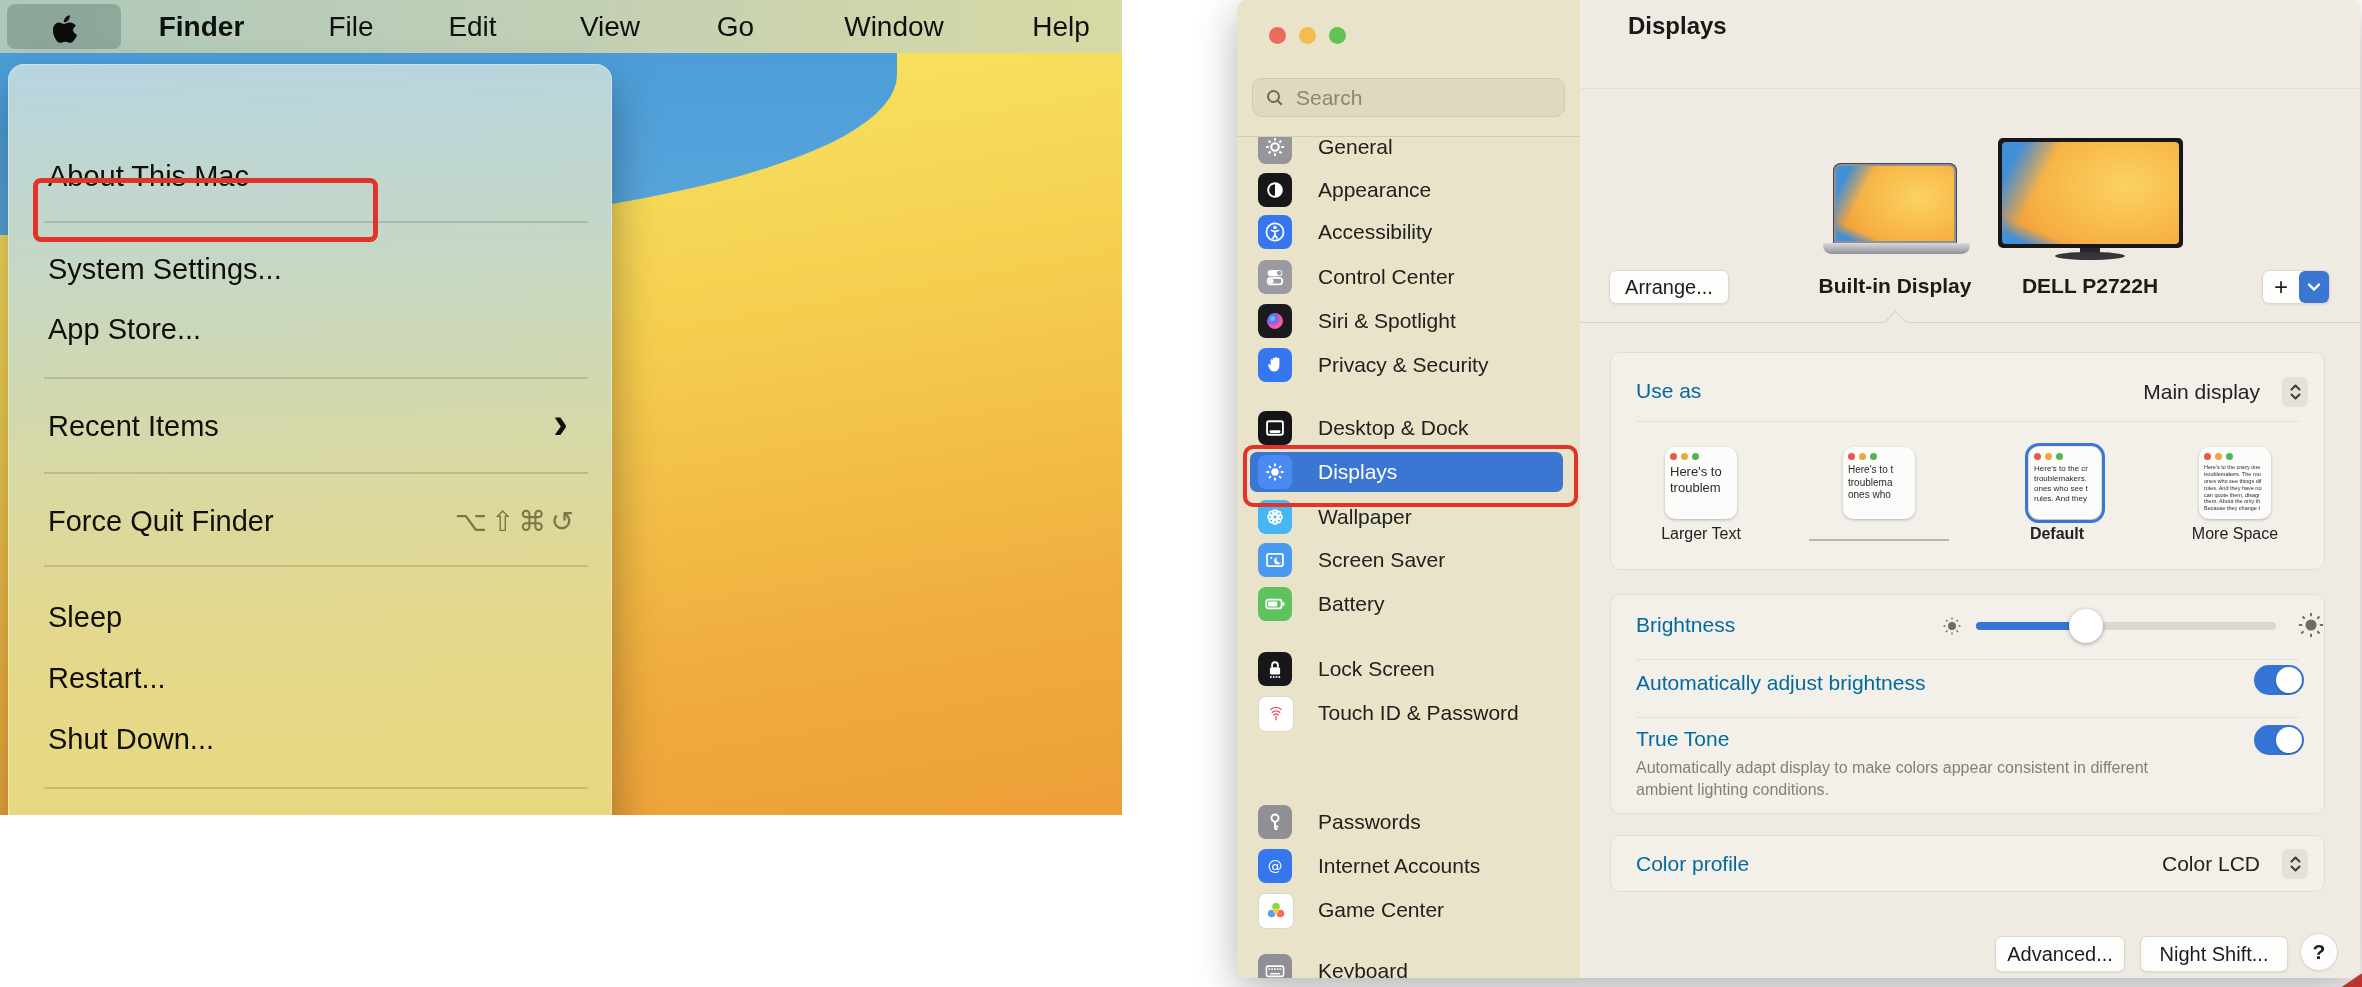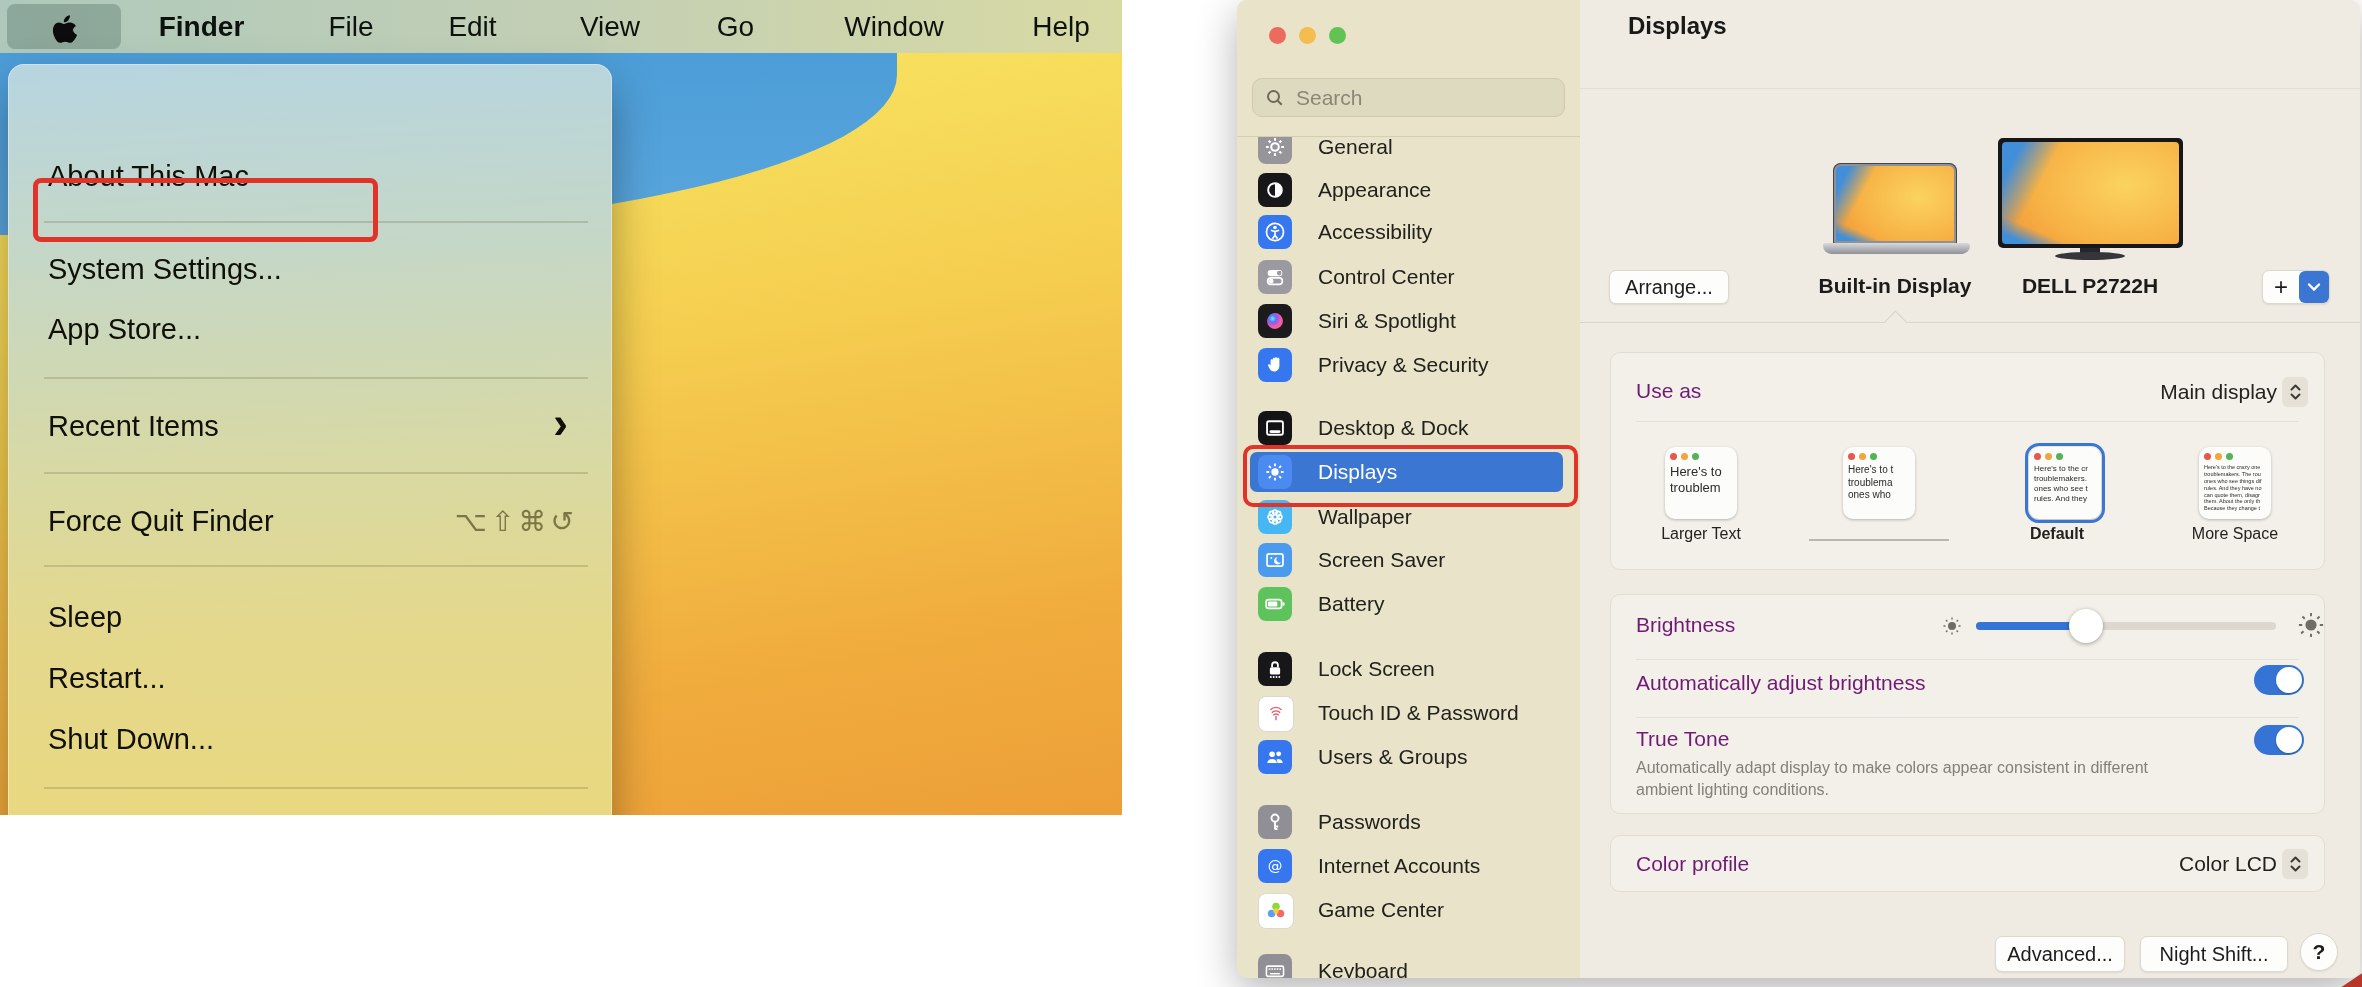--- a/index.html
+++ b/index.html
@@ -80,22 +80,22 @@
   .caret{left:307px;top:314px;width:16px;height:16px;background:#efebe3;transform:rotate(45deg);
          border-left:1px solid #d8d4ca;border-top:1px solid #d8d4ca;z-index:2;}
   .btn{background:#fdfdfb;border:1px solid #dcd8ce;border-radius:7px;box-shadow:0 1px 2px rgba(0,0,0,0.08);
        display:flex;align-items:center;justify-content:center;font-size:20px;color:#1c1c1e;box-sizing:border-box;}
   .addgrp{left:682px;top:270px;width:68px;height:34px;border-radius:7px;background:#fdfdfb;
           border:1px solid #dcd8ce;box-shadow:0 1px 2px rgba(0,0,0,0.08);display:flex;box-sizing:border-box;}
   .addplus{width:36px;display:flex;align-items:center;justify-content:center;font-size:24px;color:#1c1c1e;}
   .addchev{width:30px;background:#3b76d2;border-radius:6px;display:flex;align-items:center;justify-content:center;}
   .card{left:30px;width:715px;background:#f3f0e9;border:1px solid #e1ddd3;border-radius:10px;box-sizing:border-box;}
   .card-div{position:absolute;left:25px;right:25px;height:1px;background:#e4e0d6;}
-  .rowlbl{position:absolute;left:25px;font-size:21px;color:#701a75;}
-  .select{position:absolute;right:16px;display:flex;align-items:center;gap:5px;}
+  .rowlbl{position:absolute;left:25px;font-size:21px;color:#0369a1;}
+  .select{position:absolute;right:16px;display:flex;align-items:center;gap:22px;}
   .select .val{font-size:21px;color:#22221f;}
   .stepper{width:26px;height:30px;border-radius:6px;background:#e5e1d7;display:flex;align-items:center;justify-content:center;}
   .thumb{position:absolute;top:94px;width:72px;height:72px;border-radius:10px;background:#fcfcfa;
          box-shadow:0 1px 3px rgba(0,0,0,0.25);overflow:hidden;padding:6px 5px;box-sizing:border-box;}
   .thumb .dots{display:flex;gap:4px;margin-bottom:4px;}
   .thumb .dots i{width:7px;height:7px;border-radius:50%;display:block;}
   .t-red{background:#e8574b}.t-yel{background:#f0a63c}.t-grn{background:#53b455}
   .thumb .tl{color:#2b2b29;white-space:nowrap;line-height:1.25;}
   .thumb-sel{outline:3px solid #3b76d2;outline-offset:1px;margin-left:8px;}
   .preset-lbl{position:absolute;top:172px;width:160px;text-align:center;font-size:16px;color:#22221f;}
@@ -318,33 +318,20 @@
               <g fill="none" stroke="#e8566d" stroke-width="1.1">
                 <path d="M4.4 5.6a6.2 6.2 0 0 1 9.2 0"></path>
                 <path d="M5.6 8a4.4 4.4 0 0 1 6.8 0"></path>
                 <path d="M6.8 10.2a2.6 2.6 0 0 1 4.4 0"></path>
                 <path d="M9 10.6v3.6"></path>
               </g>
             </svg>
         </span>
           <span class="lbl">Touch ID &amp; Password</span>
       </div>
-      <div class="abs row" style="top:737px">
-        <span class="appicon ic-users">
-          <svg width="22" height="22" viewBox="0 0 18 18">
-              <g fill="#fff">
-                <circle cx="6.6" cy="6.8" r="2.3"></circle>
-                <path d="M2.6 13.9a4.1 4.1 0 0 1 8 0z"></path>
-                <circle cx="12" cy="6.4" r="2"></circle>
-                <path d="M10.9 13.9a5.3 5.3 0 0 0-.7-2.8 3.5 3.5 0 0 1 5.2 2.8z" opacity=".95"></path>
-              </g>
-            </svg>
-        </span>
-          <span class="lbl">Users &amp; Groups</span>
-      </div>
       <div class="abs row" style="top:802px">
         <span class="appicon ic-passwords">
           <svg width="22" height="22" viewBox="0 0 18 18">
               <g fill="none" stroke="#fff" stroke-width="1.6">
                 <circle cx="9" cy="5.8" r="2.9"></circle>
                 <path d="M9 8.7v6.5M9 12.6h2.6M9 14.8h2"></path>
               </g>
             </svg>
         </span>
           <span class="lbl">Passwords</span>

